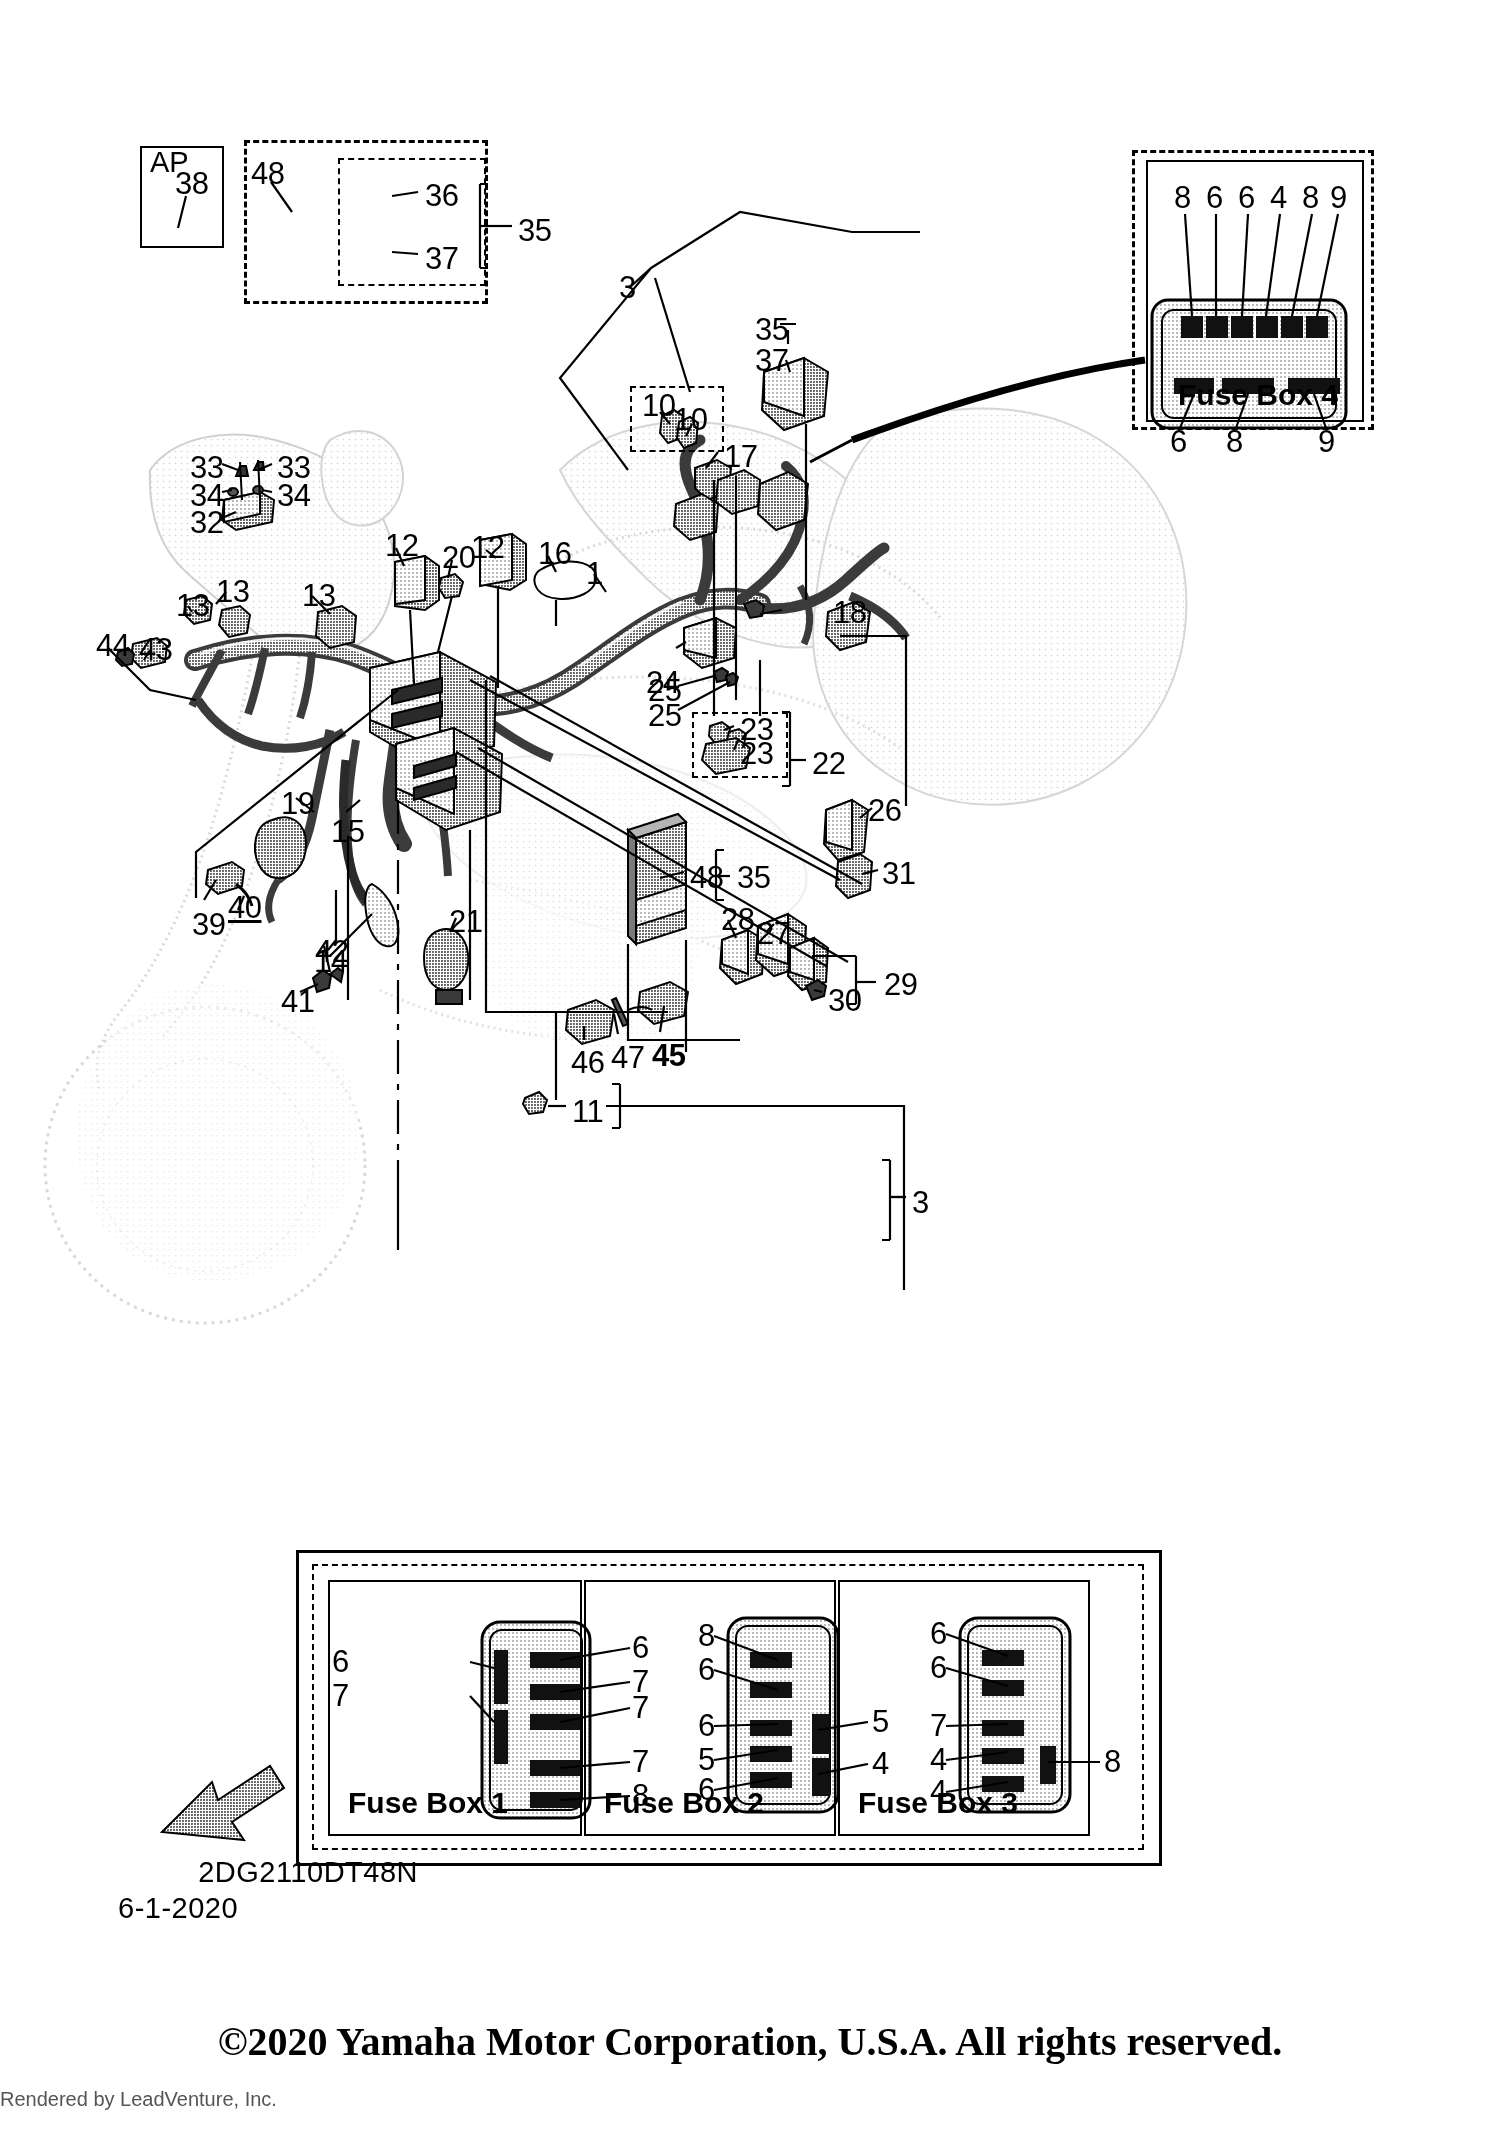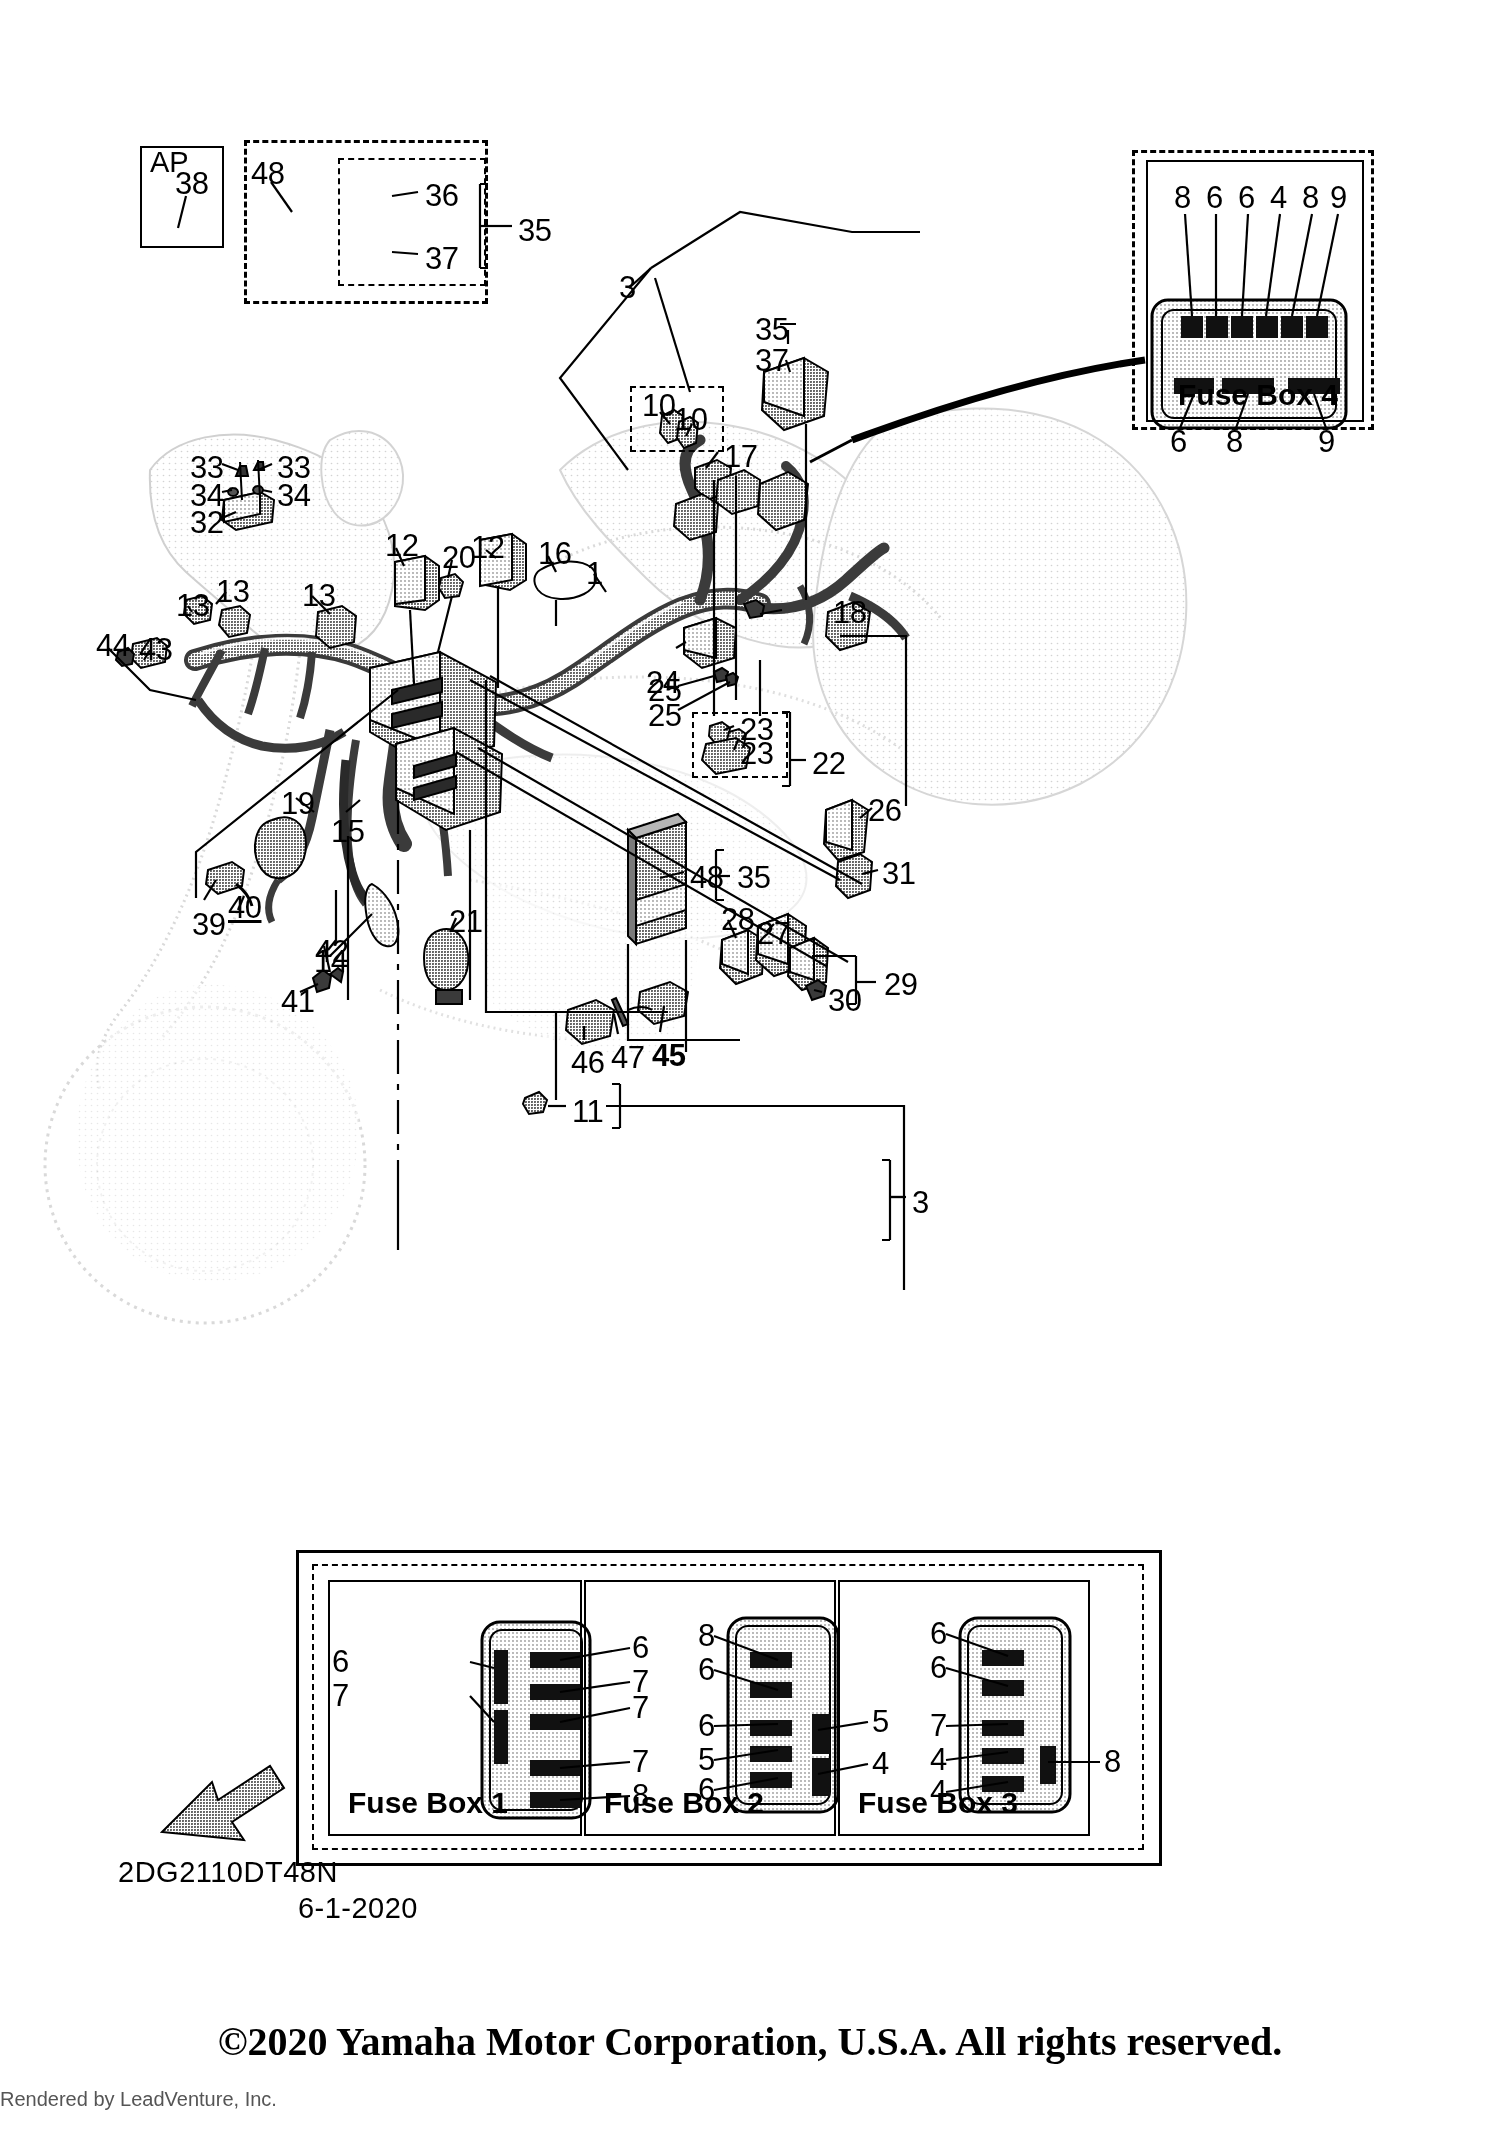--- a/index.html
+++ b/index.html
@@ -35,25 +35,25 @@
   #copyright{
     position:absolute;left:0;top:2018px;width:1500px;text-align:center;
     font-size:40px;font-weight:bold;font-family:"Liberation Serif", serif;
     white-space:nowrap;
   }
   #rendered{
     position:absolute;left:0;top:2088px;width:1500px;text-align:left;
     font-size:20px;color:#555;font-family:"Liberation Sans", sans-serif;
   }
   #partno{
-    position:absolute;left:118px;top:1856px;width:300px;text-align:left;
+    position:absolute;left:118px;top:1856px;width:300px;text-align:right;
     font-size:29px;font-family:"Liberation Sans", sans-serif;letter-spacing:0.5px;
   }
   #partdate{
-    position:absolute;left:118px;top:1892px;width:300px;text-align:right;
+    position:absolute;left:118px;top:1892px;width:300px;text-align:left;
     font-size:29px;font-family:"Liberation Sans", sans-serif;letter-spacing:0.5px;
   }
   #watermark{
     position:absolute;left:250px;top:1140px;width:900px;
     font-size:108px;font-weight:bold;color:#f0f0f0;
     font-family:"Liberation Sans", sans-serif;
     letter-spacing:6px;pointer-events:none;user-select:none;
   }
 </style>
 </head>

